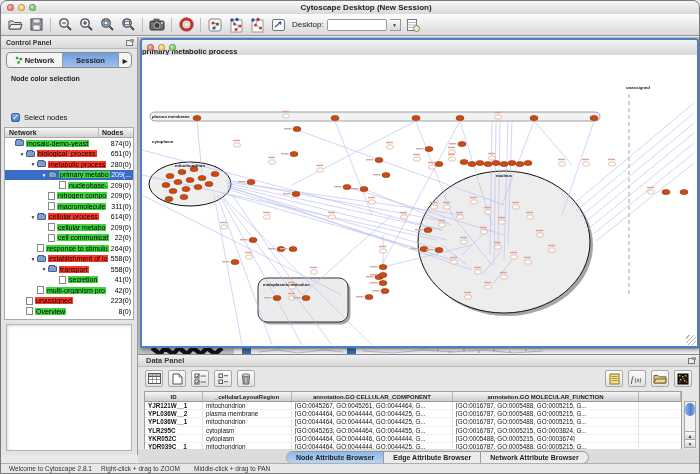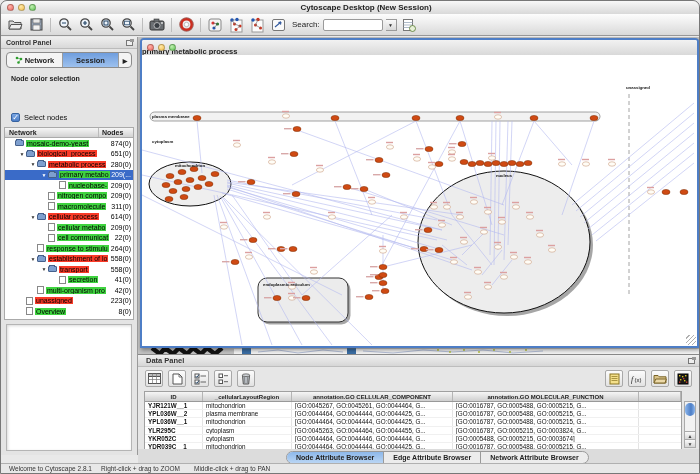--- a/index.html
+++ b/index.html
@@ -219,21 +219,21 @@
         <line x1="6.5" y1="8" x2="11.5" y2="11" stroke="#777" stroke-width=".7"></line>
         <line x1="9" y1="2.5" x2="6.5" y2="8" stroke="#777" stroke-width=".7"></line>
       </svg>
     </span>
   <span class="tb-btn">
       <svg width="15" height="14" viewBox="0 0 15 14">
         <rect x="1.5" y="1.5" width="12" height="11" rx="1.5" fill="#fafafa" stroke="#777"></rect>
         <path d="M4 9 L10 4 M10 4 l-2.6.6 M10 4l-.5 2.6" stroke="#335a9e" stroke-width="1.1" fill="none"></path>
       </svg>
     </span>
-  <span class="search-lab">Search:</span>
+  <span class="search-lab">Desktop:</span>
   <input class="search-input" value="" style="">
   <span class="dd-btn">▼</span>
   <span class="tb-btn">
       <svg width="14" height="14" viewBox="0 0 14 14">
         <rect x="1.5" y="1.5" width="9" height="11" fill="#fff" stroke="#777"></rect>
         <line x1="1.5" y1="4.5" x2="10.5" y2="4.5" stroke="#9ab" stroke-width=".8"></line>
         <line x1="1.5" y1="7" x2="10.5" y2="7" stroke="#9ab" stroke-width=".8"></line>
         <line x1="1.5" y1="9.5" x2="10.5" y2="9.5" stroke="#9ab" stroke-width=".8"></line>
         <circle cx="10.5" cy="10.5" r="3" fill="#e7f0d8" stroke="#577a2e" stroke-width=".8"></circle>
       </svg>

